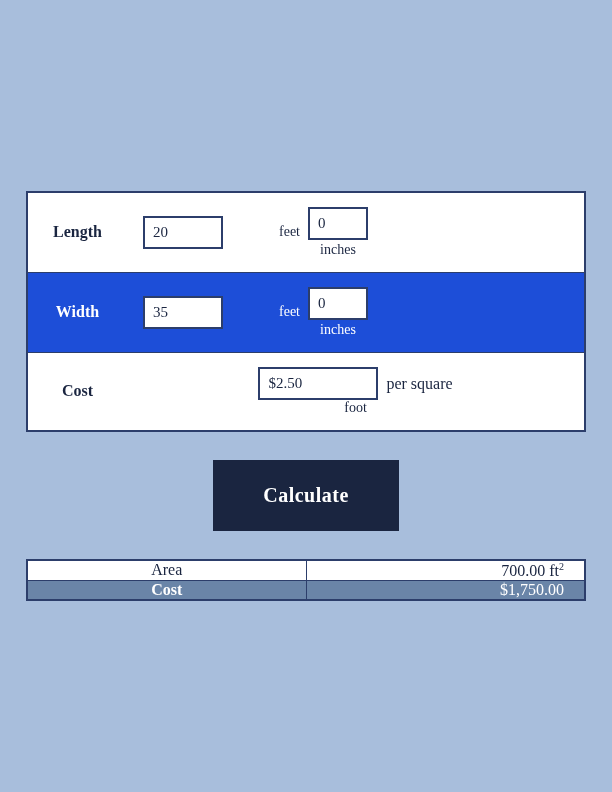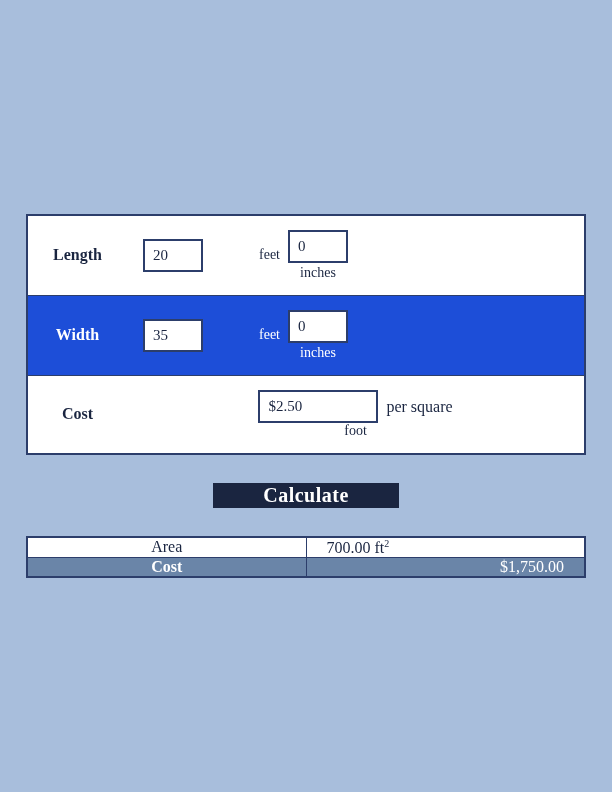--- a/index.html
+++ b/index.html
@@ -94,21 +94,21 @@
     input[type="text"] {
       border: 2px solid #2c3e6b;
       padding: 6px 8px;
       font-size: 15px;
       font-family: Georgia, serif;
       background: white;
       color: #1a2540;
     }
 
     .input-feet {
-      width: 60px;
+      width: 80px;
     }
 
     .input-inches {
       width: 60px;
     }
 
     .input-cost {
       width: 120px;
     }
 
@@ -146,21 +146,21 @@
       font-size: 14px;
       color: #1a2540;
       text-align: center;
     }
 
     
     .calculate-btn {
       background: #1a2540;
       color: white;
       border: none;
-      padding: 1px 50px;
+      padding: 24px 50px;
       font-size: 20px;
       font-weight: bold;
       font-family: Georgia, serif;
       cursor: pointer;
       letter-spacing: 0.5px;
     }
 
     
     .results-table {
       width: 100%;
@@ -199,20 +199,21 @@
       border-right: 1px solid #2c3e6b;
     }
 
     .result-label-white {
       color: white;
       font-weight: bold;
     }
 
     .result-value {
       color: #1a2540;
+      text-align: right;
       width: 50%;
     }
 
     .result-value-white {
       color: white;
       text-align: right;
     }
 
     sup {
       font-size: 10px;

